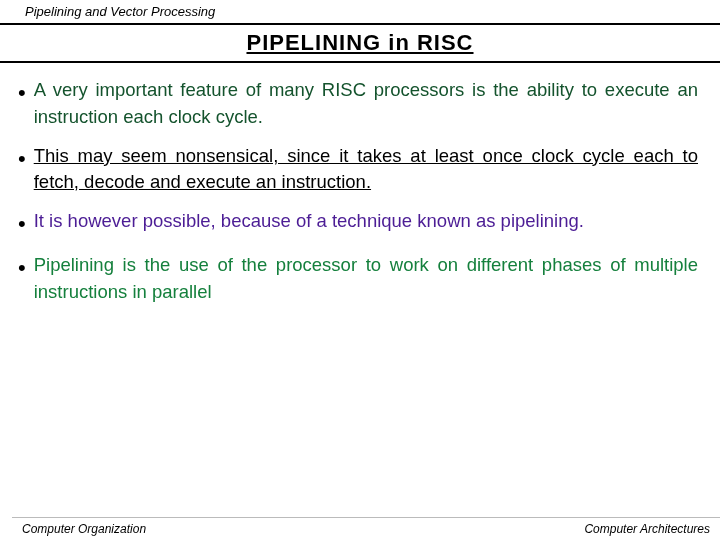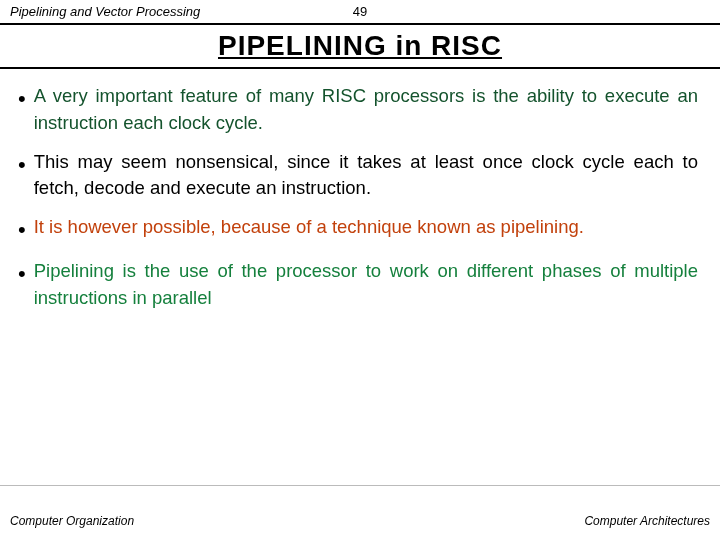--- a/index.html
+++ b/index.html
@@ -12,52 +12,51 @@
       width: 720px;
       height: 540px;
       background: #ffffff;
       font-family: Arial, sans-serif;
       overflow: hidden;
     }
   </style>
 </head>
 <body>
 
-<div style="display:flex; align-items:center; padding: 4px 10px; border-bottom: 2px solid #000;">
+<div style="display:flex; align-items:center; padding: 4px 25px; border-bottom: 2px solid #000;">
   <span style="font-size:13px; font-style:italic; color:#000; min-width:200px;">Pipelining and Vector Processing</span>
-  <span style="font-size:13px; color:#000; flex:1; text-align:center; font-weight:normal;">49</span>
   <span style="min-width:200px;"></span>
 </div>
 
 <div style="border-bottom: 2px solid #000; text-align:center; padding: 5px 10px;">
-  <span style="font-size:28px; font-weight:bold; text-decoration:underline; color:#000; letter-spacing:1px;">PIPELINING  in RISC</span>
+  <span style="font-size:22px; font-weight:bold; text-decoration:underline; color:#000; letter-spacing:1px;">PIPELINING  in RISC</span>
 </div>
 
 <div style="padding: 14px 22px 10px 18px;">
   <ul style="list-style:none; padding:0;">
 
     <li style="display:flex; align-items:flex-start; margin-bottom:12px;">
       <span style="font-size:22px; margin-right:8px; margin-top:1px; flex-shrink:0; line-height:1.4;">•</span>
       <span style="font-size:18.5px; color:#14532d; line-height:1.45; text-align:justify;">A very important feature of many RISC processors is the ability to execute an instruction each clock cycle.</span>
     </li>
 
     <li style="display:flex; align-items:flex-start; margin-bottom:12px;">
       <span style="font-size:22px; margin-right:8px; margin-top:1px; flex-shrink:0; line-height:1.4;">•</span>
-      <span style="font-size:18.5px; color:#000; line-height:1.45; text-align:justify;">This may seem nonsensical, since it takes at least once clock cycle each to fetch, decode and execute an instruction.</span>
+      <span style="font-size:18.5px; color:#000; line-height:1.45; text-align:justify;text-decoration:underline;">This may seem nonsensical, since it takes at least once clock cycle each to fetch, decode and execute an instruction.</span>
     </li>
 
     <li style="display:flex; align-items:flex-start; margin-bottom:12px;">
       <span style="font-size:22px; margin-right:8px; margin-top:1px; flex-shrink:0; line-height:1.4;">•</span>
-      <span style="font-size:18.5px; color:#c2410c; line-height:1.45; text-align:justify;">It is however possible, because of a technique known as pipelining.</span>
+      <span style="font-size:18.5px; color:#4c1d95; line-height:1.45; text-align:justify;">It is however possible, because of a technique known as pipelining.</span>
     </li>
 
     <li style="display:flex; align-items:flex-start; margin-bottom:12px;">
       <span style="font-size:22px; margin-right:8px; margin-top:1px; flex-shrink:0; line-height:1.4;">•</span>
       <span style="font-size:18.5px; color:#15803d; line-height:1.45; text-align:justify;">Pipelining is the use of the processor to work on different phases of multiple instructions in parallel</span>
     </li>
 
   </ul>
 </div>
 
-<div style="position:absolute; bottom:0; left:0; right:0; display:flex; justify-content:space-between; padding:12px 10px; border-top:1px solid #bbb;align-items:flex-end;">
+<div style="position:absolute; bottom:0; left:12px; right:0; display:flex; justify-content:space-between; padding:4px 10px; border-top:1px solid #bbb;">
   <span style="font-size:12px; color:#000; font-style:italic;">Computer Organization</span>
-  <span style="font-size:12px; color:#000; font-style:italic;margin-top:16px;">Computer Architectures</span>
+  <span style="font-size:12px; color:#000; font-style:italic;">Computer Architectures</span>
 </div>
 
 </body></html>

